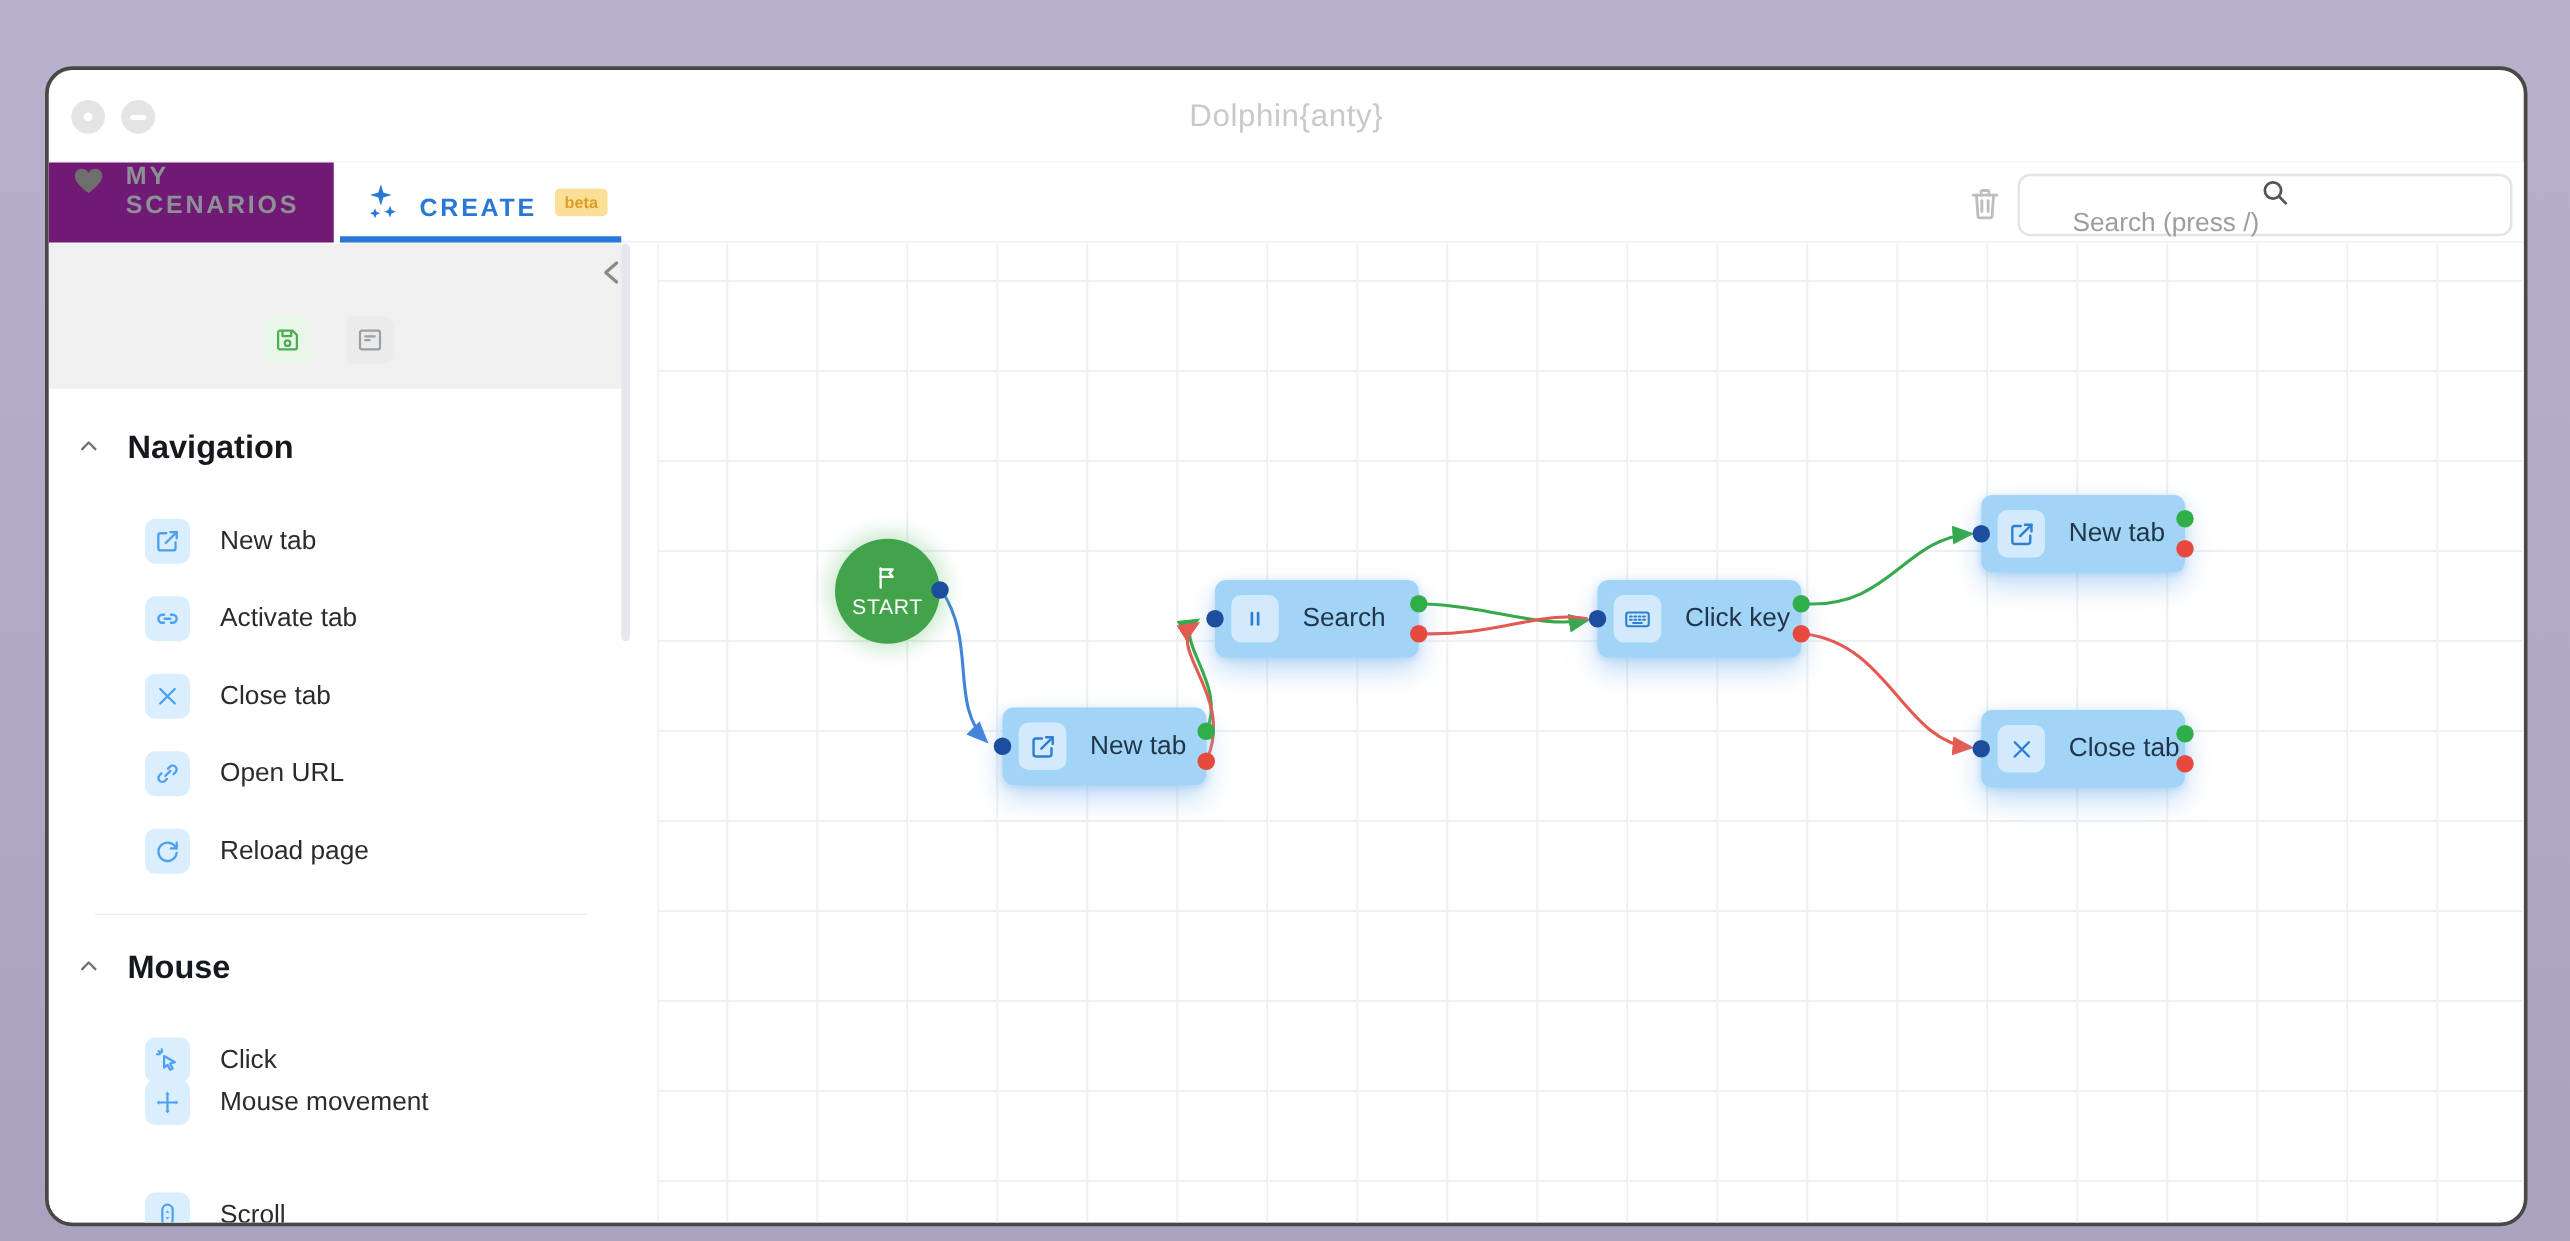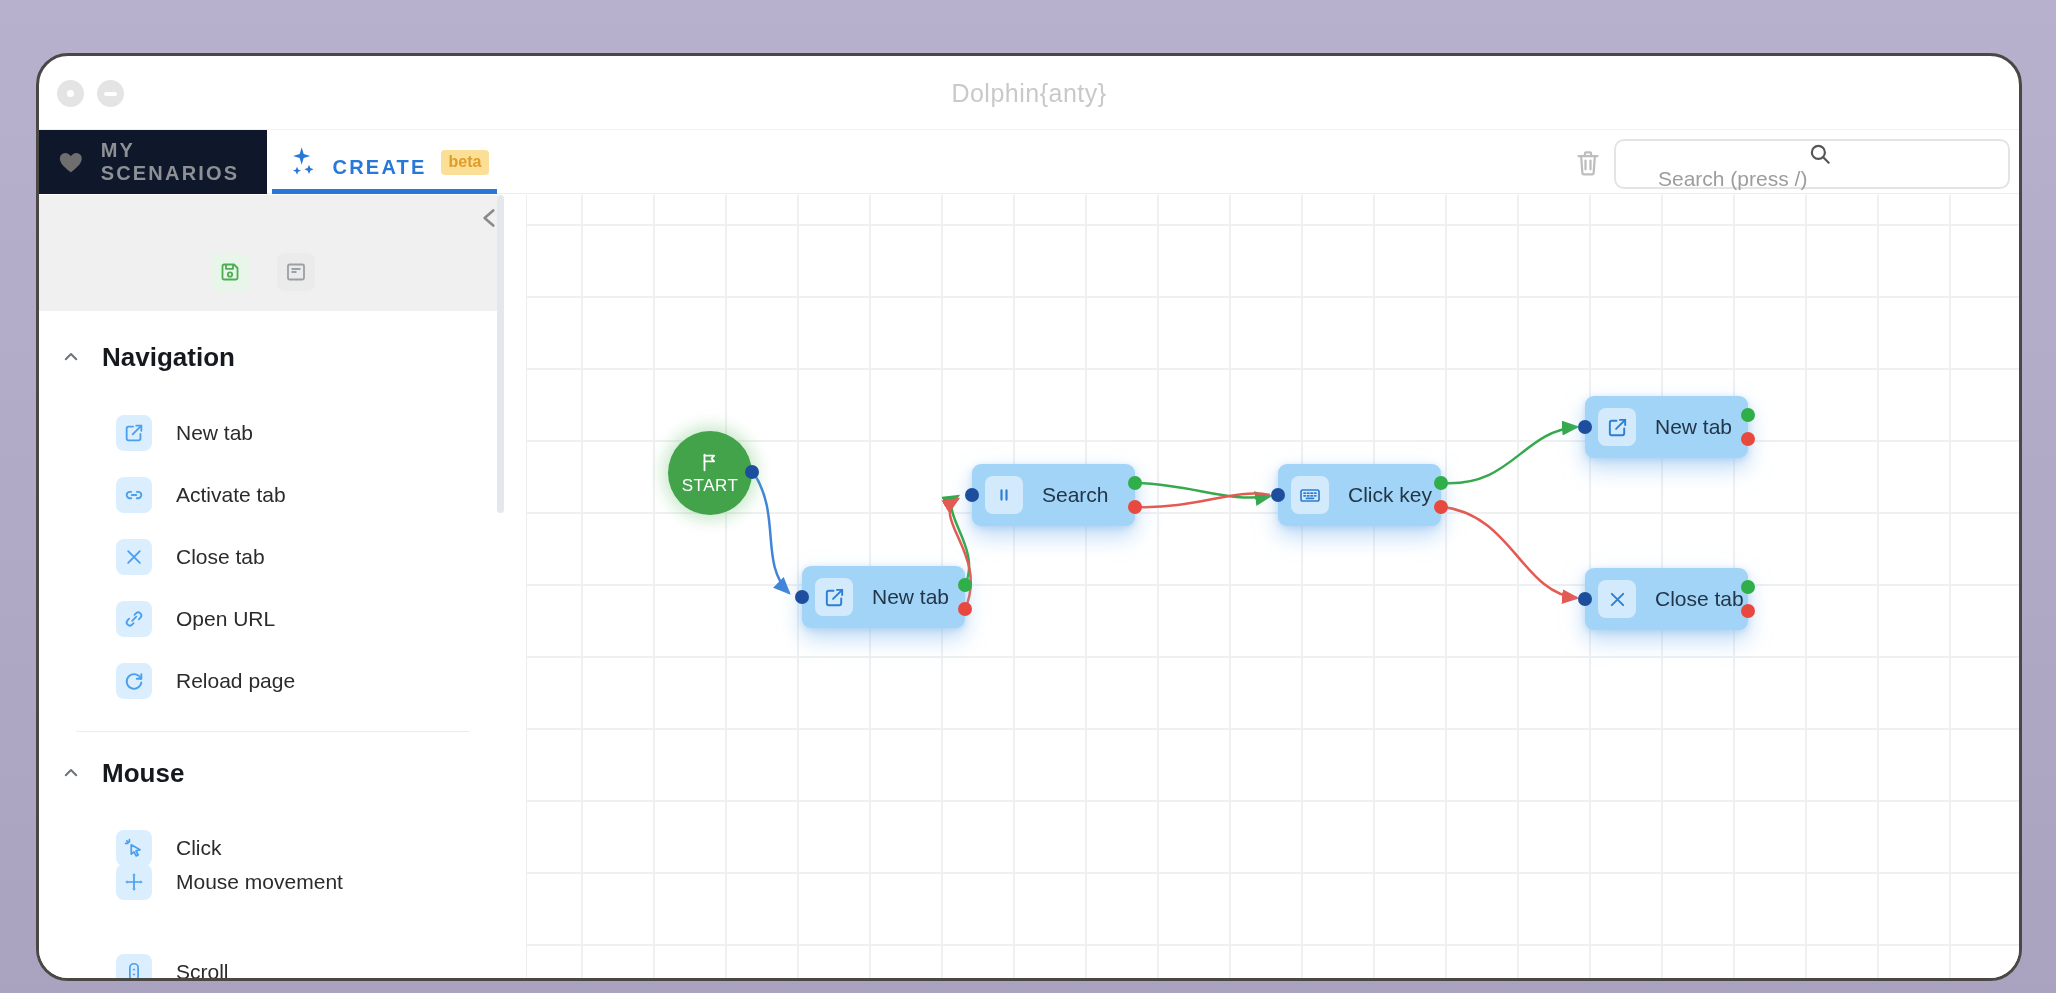--- a/index.html
+++ b/index.html
@@ -2,43 +2,43 @@
 <html><head>
 <meta charset="utf-8">
 <style>
   * { margin:0; padding:0; box-sizing:border-box; }
   html,body { width:2056px; height:993px; overflow:hidden;
     font-family:"Liberation Sans", sans-serif;
     background:linear-gradient(180deg,#b7b1cd 0%,#aaa3c0 100%); }
 
   
   .window { position:absolute; left:36px; top:53px; width:1986px; height:928px;
-    background:#fff; border:3px solid #4a4744; border-radius:32px; overflow:hidden; }
+    background:#fff; border:3px solid #4a4744; border-radius:22px; overflow:hidden; }
 
   
   .titlebar { position:relative; height:74px; border-bottom:1px solid #f1f1f1; }
   .win-title { position:absolute; left:0; right:0; top:0; line-height:74px; text-align:center;
     color:#c9c9c9; font-size:25px; letter-spacing:.5px; }
   .win-btn { position:absolute; top:24px; width:27px; height:27px; border-radius:50%;
     background:#e4e4e4; border:none; cursor:pointer; }
   .win-btn.b1 { left:18px; }
   .win-btn.b2 { left:58px; }
   .win-btn .dot { position:absolute; left:10px; top:10px; width:7px; height:7px; border-radius:50%; background:#fff; }
   .win-btn .bar { position:absolute; left:7px; top:12px; width:13px; height:4px; border-radius:2px; background:#fff; }
 
   
   .tabbar { position:relative; height:64px; border-bottom:1px solid #ededed; background:#fff; }
-  .tab1 { position:absolute; left:0; top:0; width:228px; height:64px; background:#0f172a;
-    display:flex; align-items:center; cursor:pointer; }
+  .tab1 { position:absolute; left:0; top:0; width:228px; height:64px; background:#701a75;
+    display:flex; cursor:pointer; }
   .tab1 svg { margin-left:18px; }
   .tab1 .tlabel { margin-left:16px; color:#8d9095; font-size:20px; font-weight:600; letter-spacing:2.2px; }
   .tab2 { position:absolute; left:228px; top:0; width:242px; height:64px;
     display:flex; align-items:center; justify-content:center; gap:14px; cursor:pointer; }
   .tab2 .tlabel { color:#2878d8; font-size:20px; font-weight:600; letter-spacing:2.2px;margin-top:11px; }
-  .beta { background:#fbdf96; color:#df9c27; font-size:16px; font-weight:700;
+  .beta { background:#fbdf96; color:#df9c27; font-size:13px; font-weight:700;
     padding:3px 8px 4px; border-radius:4px; }
   .tab2 .underline { position:absolute; left:5px; bottom:0; width:225px; height:5px; background:#2878d8; }
 
   .trash-btn { position:absolute; left:1533px; top:16px; width:32px; height:36px; background:none; border:none;
     color:#bdbdbd; cursor:pointer; }
   .searchbox { position:absolute; left:1575px; top:9px; width:396px; height:50px;
     border:2px solid #e4e4e4; border-radius:10px; background:#fff; display:flex; align-items:center;flex-direction:column; }
   .searchbox svg { margin-left:16px; flex:none; color:#555; }
   .searchbox input { border:none; outline:none; margin-left:12px; width:320px; font-size:21px;
     color:#444; font-family:"Liberation Sans",sans-serif; background:transparent; }

